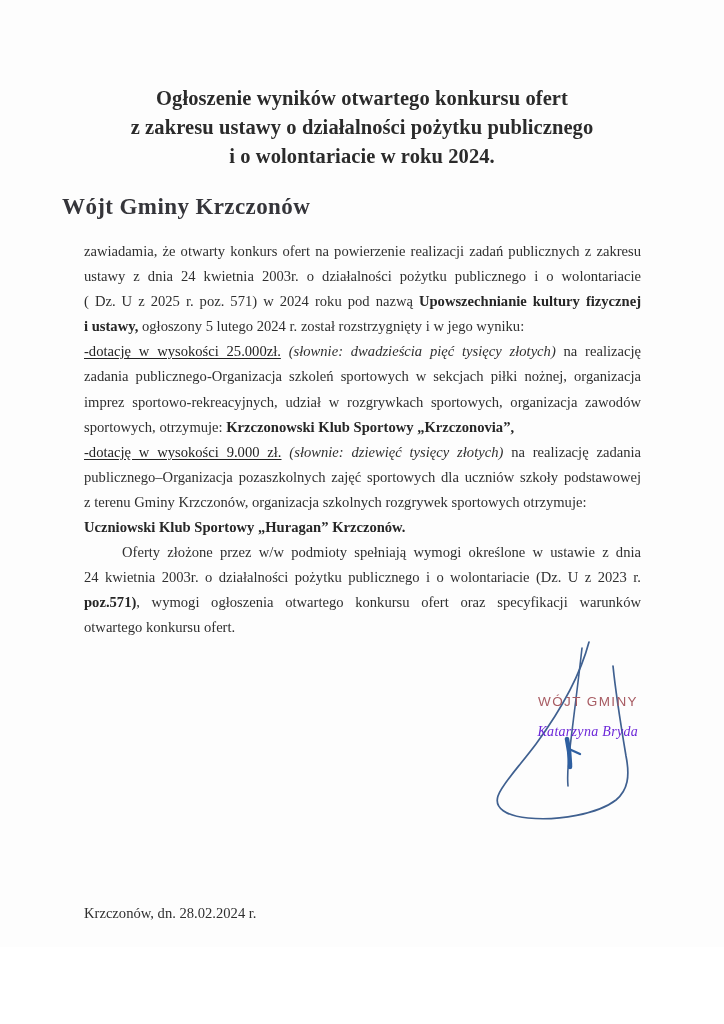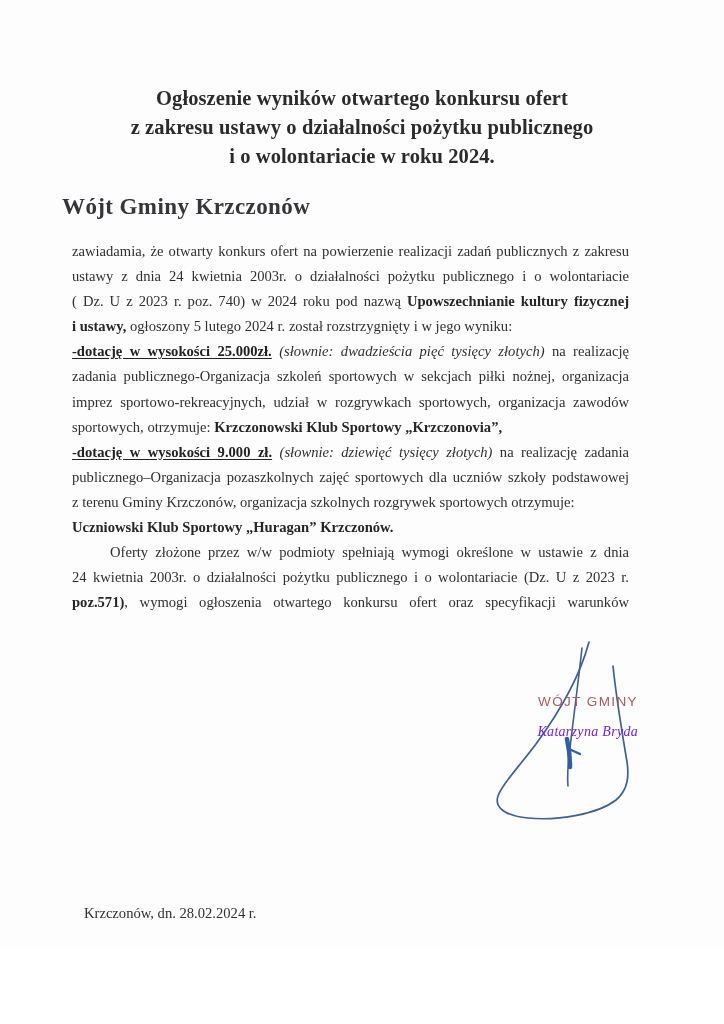--- a/index.html
+++ b/index.html
@@ -52,21 +52,21 @@
   .subtitle {
     font-size: 23px;
     font-weight: bold;
     color: #35353a;
     letter-spacing: 0.4px;
   }
 
   
   .body-block {
     position: absolute;
-    left: 72px;
+    left: 84px;
     top: 239px;
     width: 557px;
   }
   .para {
     font-size: 14.6px;
     line-height: 25.1px;
     text-align: justify;
     text-justify: inter-word;
     color: #2f2f2f;
     margin: 0;
@@ -77,21 +77,21 @@
     text-align-last: justify;
     white-space: nowrap;
   }
   .ln.flush {
     text-align-last: left;
   }
 
   b, .b { font-weight: bold; color: #262626; }
   i, .i { }
   .u-bold {
-    font-weight: bold;
+    font-weight: normal;
     text-decoration: underline;
     text-underline-offset: 2px;
     color: #222;
   }
 
   
   .sig-area {
     position: absolute;
     left: 470px;
     top: 636px;
@@ -148,21 +148,21 @@
 
   <div class="subtitle-block">
     <div class="subtitle">Wójt Gminy Krzczonów</div>
   </div>
 
   <div class="body-block">
 
     <p class="para">
       <span class="ln">zawiadamia, że  otwarty konkurs ofert na powierzenie realizacji zadań publicznych z zakresu</span>
       <span class="ln">ustawy z   dnia 24 kwietnia 2003r. o działalności pożytku publicznego i o wolontariacie</span>
-      <span class="ln"><span>( Dz. U z 2023 r. poz. 740) w 2024 roku pod nazwą </span><b>Upowszechnianie kultury fizycznej</b></span>
+      <span class="ln"><span>( Dz. U z 2025 r. poz. 571) w 2024 roku pod nazwą </span><b>Upowszechnianie kultury fizycznej</b></span>
       <span class="ln flush"><b>i ustawy,</b><span> ogłoszony 5 lutego 2024 r. został rozstrzygnięty  i w jego wyniku:</span></span>
     </p>
 
     <p class="para">
       <span class="ln"><span class="u-bold">-dotację w wysokości 25.000zł.</span> <i>(słownie: dwadzieścia pięć tysięcy złotych)</i><span> na realizację</span></span>
       <span class="ln">zadania publicznego-Organizacja szkoleń sportowych w sekcjach piłki nożnej, organizacja</span>
       <span class="ln">imprez sportowo-rekreacyjnych, udział w rozgrywkach sportowych, organizacja zawodów</span>
       <span class="ln flush"><span>sportowych, otrzymuje: </span><b>Krzczonowski Klub Sportowy „Krzczonovia”,</b></span>
     </p>
 
@@ -170,20 +170,21 @@
       <span class="ln"><span class="u-bold">-dotację w wysokości 9.000 zł.</span> <i>(słownie: dziewięć tysięcy złotych)</i><span> na realizację zadania</span></span>
       <span class="ln">publicznego–Organizacja pozaszkolnych zajęć sportowych dla uczniów szkoły podstawowej</span>
       <span class="ln flush">z terenu Gminy Krzczonów, organizacja szkolnych rozgrywek sportowych otrzymuje:</span>
       <span class="ln flush"><b>Uczniowski Klub Sportowy „Huragan”  Krzczonów.</b></span>
     </p>
 
     <p class="para">
       <span class="ln" style="text-indent:38px">Oferty złożone przez w/w podmioty spełniają wymogi określone w ustawie z dnia</span>
       <span class="ln">24 kwietnia 2003r. o działalności pożytku publicznego i o wolontariacie (Dz. U z 2023 r.</span>
       <span class="ln"><b>poz.571)</b><span>, wymogi ogłoszenia otwartego konkursu ofert oraz specyfikacji warunków</span></span>
+      <span class="ln flush">otwartego konkursu ofert.</span>
     </p>
 
   </div>
 
   <div class="sig-area">
     <svg class="sig-svg" width="190" height="195" viewBox="0 0 190 195">
       <path d="M119 6 C 110 40, 88 78, 66 108 C 48 132, 32 148, 28 160 C 24 172, 36 180, 58 182 C 88 185, 128 178, 146 164 C 158 154, 160 140, 156 120 C 152 96, 146 60, 143 30" fill="none" stroke="#3f6090" stroke-width="1.7" stroke-linecap="round"></path>
       <path d="M112 12 C 108 48, 103 86, 100 112 C 98 128, 97 140, 98 150" fill="none" stroke="#3f6090" stroke-width="1.6" stroke-linecap="round"></path>
       <path d="M97 103 C 99 112, 100 122, 100 131" fill="none" stroke="#2e5fa0" stroke-width="4.5" stroke-linecap="round"></path>
       <path d="M99 113 L 110 118" fill="none" stroke="#2e5fa0" stroke-width="2.4" stroke-linecap="round"></path>

